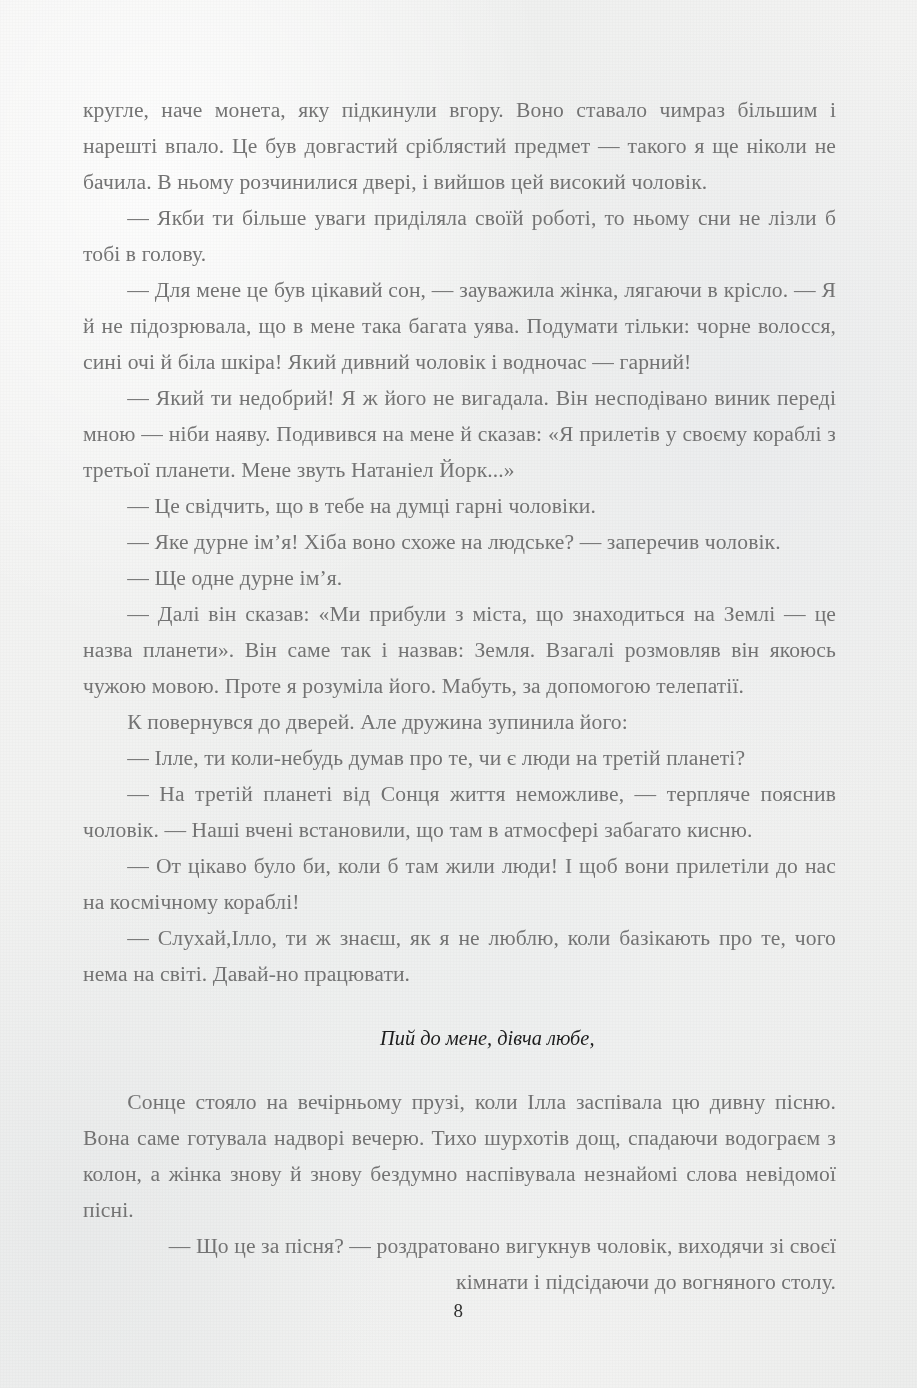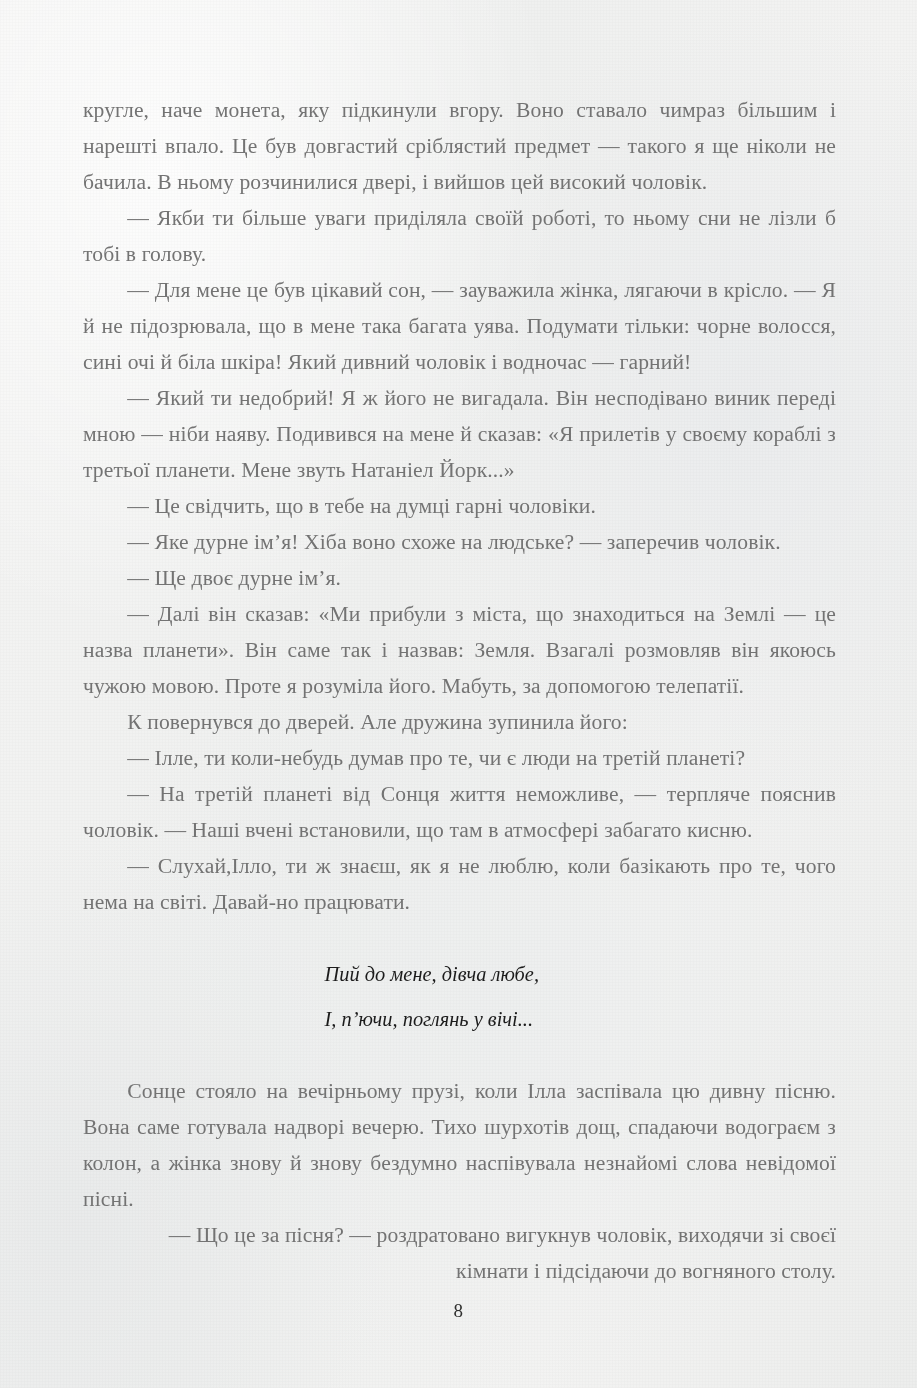--- a/index.html
+++ b/index.html
@@ -80,22 +80,22 @@
     margin: 0;
     padding: 24px 0 23px 0;
     text-align: center;
     font-style: italic;
     font-size: 20.4px;
     line-height: 29px;
     color: #1c1c1c;
   }
   .verse .verse-line {
     display: block;
-    text-align: left;
-    margin: 16px auto;
+    text-align: right;
+    margin: 8px auto;
     width: 270px;
   }
 
   .folio {
     position: absolute;
     left: 0;
     right: 0;
     top: 1300px;
     text-align: center;
     font-size: 19px;
@@ -112,30 +112,30 @@
 <div class="page">
 
   <div class="text-block">
 
     <p class="para no-indent">кругле, наче монета, яку підкинули вгору. Воно ставало чимраз більшим і нарешті впало. Це був довгастий сріблястий предмет — такого я ще ніколи не бачила. В ньому розчинилися двері, і вийшов цей високий чоловік.</p>
     <p class="para">— Якби ти більше уваги приділяла своїй роботі, то ньому сни не лізли б тобі в голову.</p>
     <p class="para">— Для мене це був цікавий сон, — зауважила жінка, лягаючи в крісло. — Я й не підозрювала, що в мене така багата уява. Подумати тільки: чорне волосся, сині очі й біла шкіра! Який дивний чоловік і водночас — гарний!</p>
     <p class="para">— Який ти недобрий! Я ж його не вигадала. Він несподівано виник переді мною — ніби наяву. Подивився на мене й сказав: «Я прилетів у своєму кораблі з третьої планети. Мене звуть Натаніел Йорк...»</p>
     <p class="para">— Це свідчить, що в тебе на думці гарні чоловіки.</p>
     <p class="para">— Яке дурне ім’я! Хіба воно схоже на людське? — заперечив чоловік.</p>
-    <p class="para">— Ще двоє дурне ім’я.</p>
+    <p class="para">— Ще одне дурне ім’я.</p>
     <p class="para">— Далі він сказав: «Ми прибули з міста, що знаходиться на Землі — це назва планети». Він саме так і назвав: Земля. Взагалі розмовляв він якоюсь чужою мовою. Проте я розуміла його. Мабуть, за допомогою телепатії.</p>
     <p class="para">К повернувся до дверей. Але дружина зупинила його:</p>
     <p class="para">— Ілле, ти коли-небудь думав про те, чи є люди на третій планеті?</p>
     <p class="para">— На третій планеті від Сонця життя неможливе, — терпляче пояснив чоловік. — Наші вчені встановили, що там в атмосфері забагато кисню.</p>
+    <p class="para">— От цікаво було би, коли б там жили люди! І щоб вони прилетіли до нас на космічному кораблі!</p>
     <p class="para">— Слухай,Ілло, ти ж знаєш, як я не люблю, коли базікають про те, чого нема на світі. Давай-но працювати.</p>
 
     <div class="verse">
       <span class="verse-line">Пий до мене, дівча любе,</span>
-      <span class="verse-line">І, п’ючи, поглянь у вічі...</span>
     </div>
 
     <p class="para">Сонце стояло на вечірньому прузі, коли Ілла заспівала цю дивну пісню. Вона саме готувала надворі вечерю. Тихо шурхотів дощ, спадаючи водограєм з колон, а жінка знову й знову бездумно наспівувала незнайомі слова невідомої пісні.</p>
     <p class="para">— Що це за пісня? — роздратовано вигукнув чоловік, виходячи зі своєї кімнати і підсідаючи до вогняного столу.</p>
 
   </div>
 
   <div class="folio">8</div>
 
 </div>

